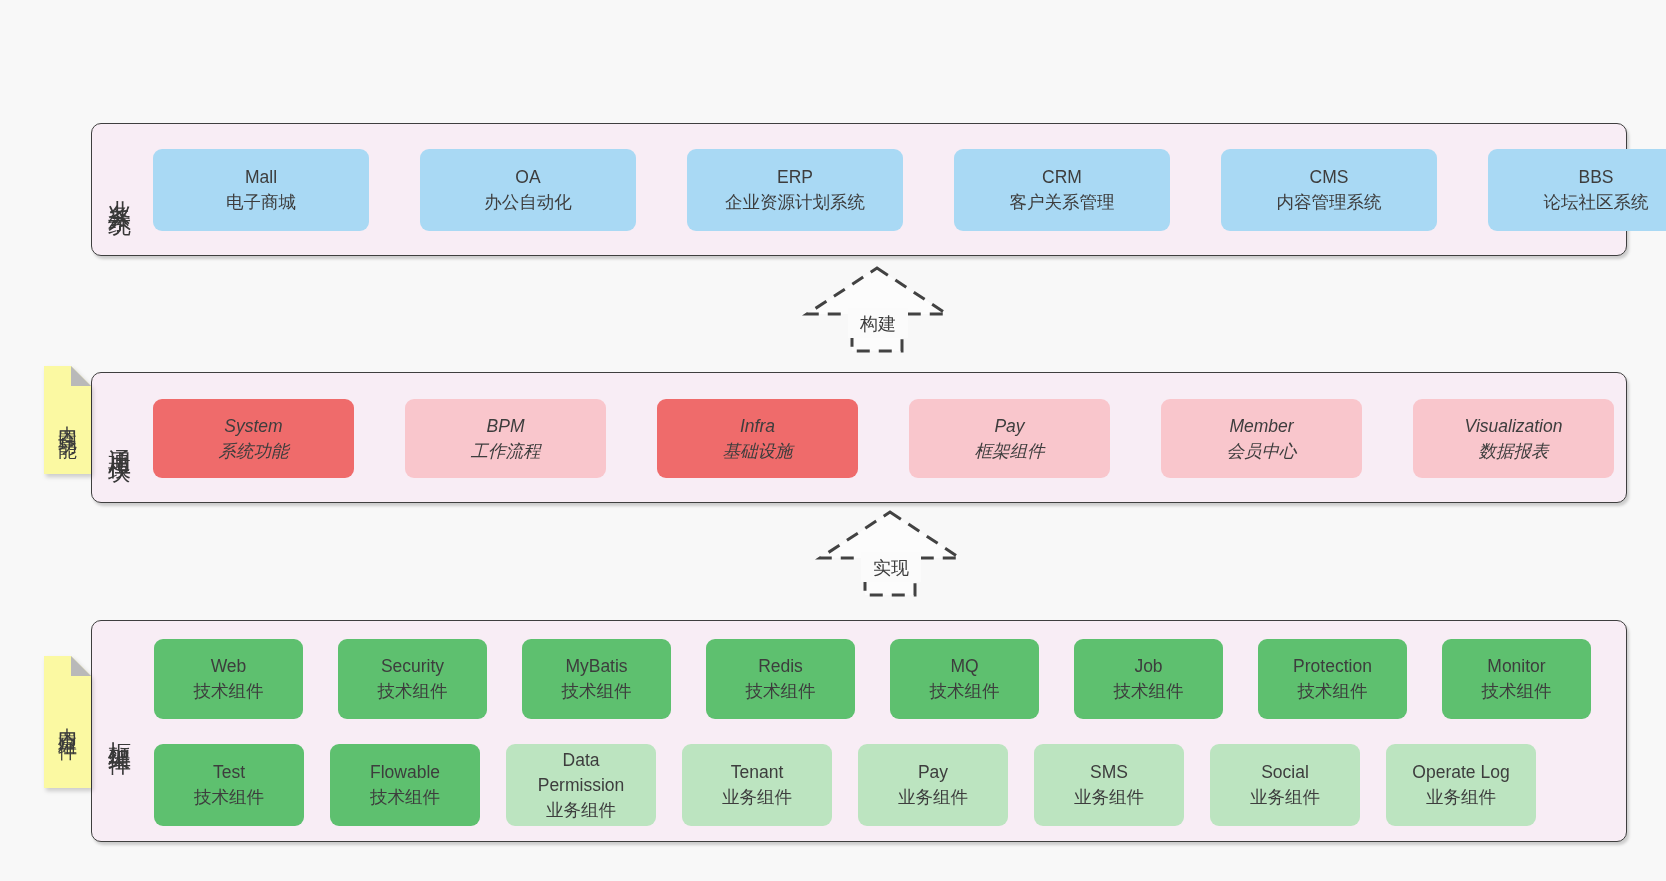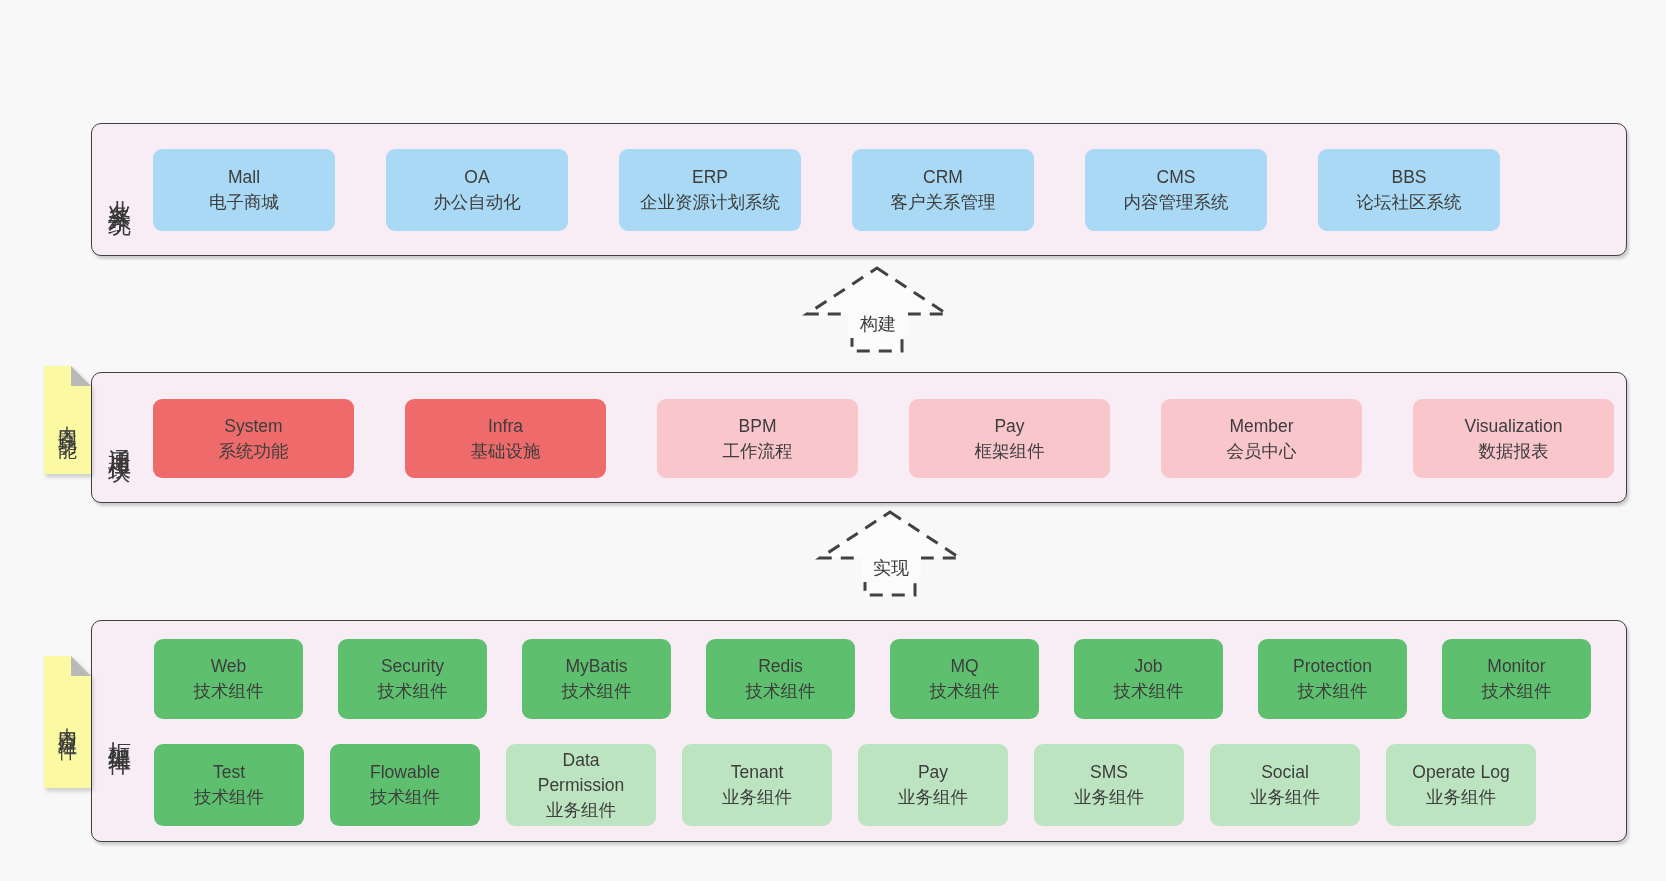--- a/index.html
+++ b/index.html
@@ -23,30 +23,30 @@
   #sec-modules   {left:91px; top:372px; width:1536px; height:131px;}
   #sec-components{left:91px; top:620px; width:1536px; height:222px;}
 
   .v-label{
     position:absolute; left:13px; top:50%; transform:translateY(-50%);
     writing-mode:vertical-rl; text-orientation:upright;
     font-size:23px; letter-spacing:4px; color:#383838; white-space:nowrap;
   }
   .row{position:absolute; display:flex;}
   #row-business{left:61px; top:25px;  gap:51px;}
-  #row-modules {left:61px; top:26px;  gap:51px;}
+  #row-modules {left:61px; top:26px;  gap:51px;font-style:italic;}
   #row-comp-1  {left:62px; top:18px;  gap:35px;}
   #row-comp-2  {left:62px; top:123px; gap:26px;}
 
   .box{
     border-radius:9px; display:flex; flex-direction:column;
     justify-content:center; align-items:center; text-align:center;
     font-size:17.5px; line-height:25px; box-sizing:border-box; padding:2px 6px;
   }
-  #row-business .box{width:182px; height:82px;justify-content:center;}
+  #row-business .box{width:216px; height:82px;justify-content:center;}
   #row-modules  .box{width:201px; height:79px;}
   #row-comp-1   .box{width:149px; height:80px;}
   #row-comp-2   .box{width:150px; height:82px;}
   .c-blue{background:var(--blue);} .c-red{background:var(--red);}
   .c-pink{background:var(--pink);} .c-green{background:var(--green);}
   .c-green_light{background:var(--green-light);}
   .box-title{white-space:pre-line;}
 
   .note{position:absolute; width:47px; filter:drop-shadow(2px 3px 2px rgba(0,0,0,0.18));}
   #note-modules   {left:44px; top:366px; height:108px;}
@@ -108,27 +108,27 @@
     </div>
 </div>
 
 <div class="section" id="sec-modules">
   <div class="v-label">通用模块</div>
   <div class="row" id="row-modules">
       <div class="box c-red">
         <div class="box-title">System</div>
         <div class="box-sub">系统功能</div>
       </div>
+      <div class="box c-pink">
+        <div class="box-title">BPM</div>
+        <div class="box-sub">工作流程</div>
+      </div>
       <div class="box c-red">
         <div class="box-title">Infra</div>
         <div class="box-sub">基础设施</div>
-      </div>
-      <div class="box c-pink">
-        <div class="box-title">BPM</div>
-        <div class="box-sub">工作流程</div>
       </div>
       <div class="box c-pink">
         <div class="box-title">Pay</div>
         <div class="box-sub">框架组件</div>
       </div>
       <div class="box c-pink">
         <div class="box-title">Member</div>
         <div class="box-sub">会员中心</div>
       </div>
       <div class="box c-pink">

